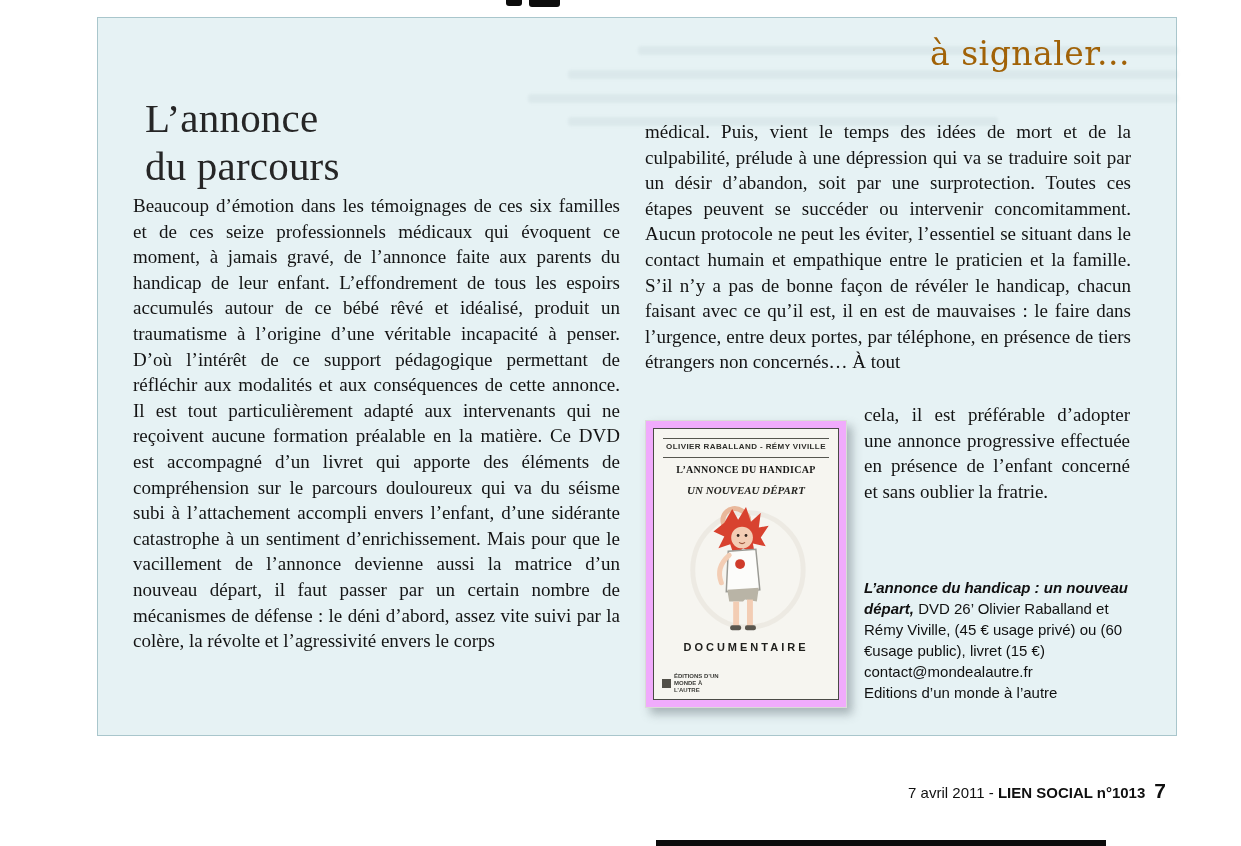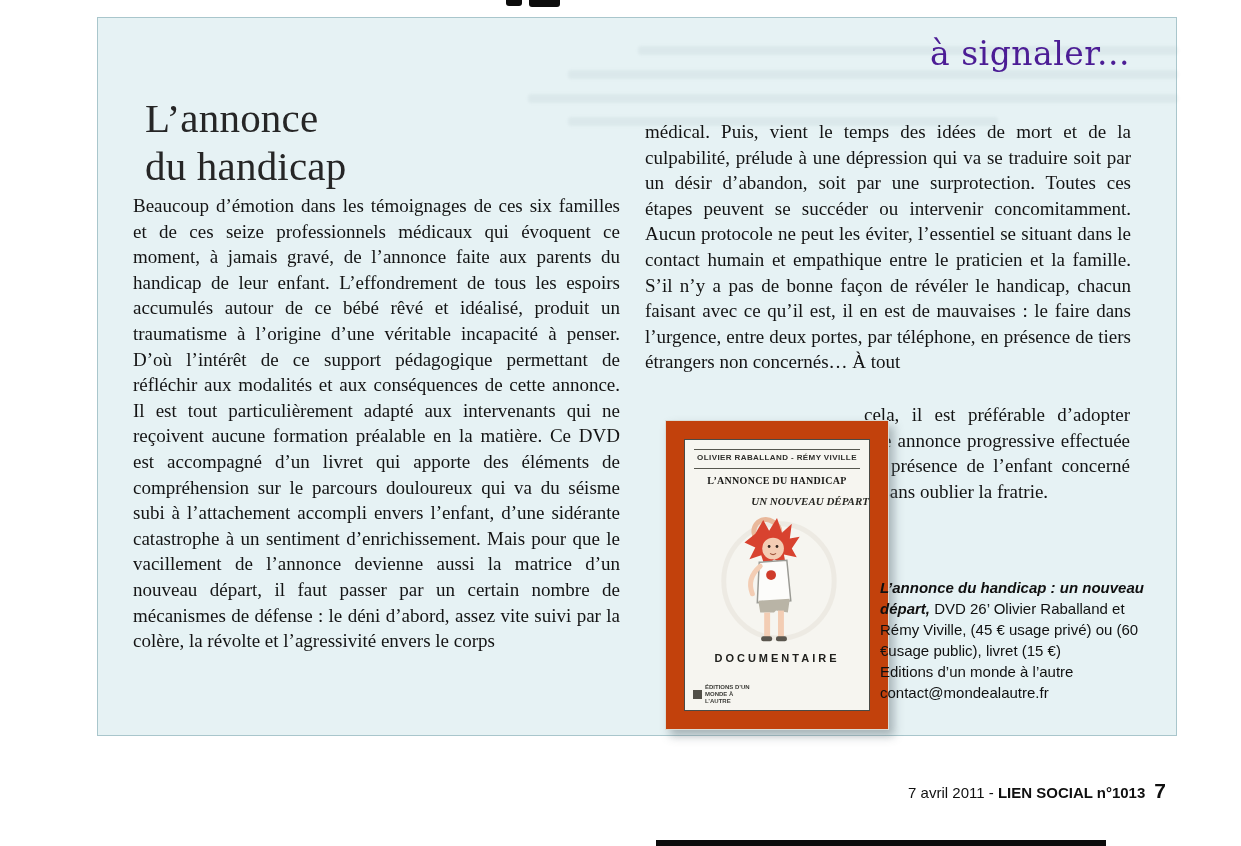--- a/index.html
+++ b/index.html
@@ -8,75 +8,74 @@
     font-family:"Liberation Serif", serif;overflow:hidden;
   }
   .sheet{
     position:absolute;left:97px;top:17px;width:1080px;height:719px;
     background:#e6f2f4;border:1px solid #a9c6cc;box-sizing:border-box;
   }
   
   .bleed{position:absolute;background:#8fa6ad;opacity:0.12;border-radius:3px;filter:blur(1.5px);}
   .section-label{
     position:absolute;left:930px;top:34px;width:210px;
-    font-family:"DejaVu Serif", serif;font-size:33px;color:#4c1d95;
+    font-family:"DejaVu Serif", serif;font-size:33px;color:#a16207;
     letter-spacing:0.5px;
   }
   .title{
     position:absolute;left:133px;top:82px;
     font-size:41px;line-height:48px;color:#262626;letter-spacing:0.2px;
   }
   .body-text{
     font-size:19px;line-height:25.6px;color:#141414;text-align:justify;
   }
   .col-left{position:absolute;left:133px;top:193px;width:487px;}
   .col-right-top{position:absolute;left:645px;top:119px;width:486px;}
   .col-right-wrap{position:absolute;left:864px;top:402px;width:266px;font-family:Liberation Serif, serif;}
   
   .dvd-photo{
     position:absolute;left:645px;top:420px;width:186px;height:272px;
-    background:#c2410c;padding:18px;border:1px solid #d9dcd6;
+    background:#f0abfc;padding:7px;border:1px solid #d9dcd6;
     box-shadow:5px 6px 9px rgba(90,105,110,0.45);
-    margin-left:20px;
   }
   .dvd-cover{
     position:relative;width:100%;height:100%;
     background:#f6f5f0;border:1px solid #4a4a46;box-sizing:border-box;
     font-family:"Liberation Sans", sans-serif;
   }
   .dvd-rule{position:absolute;left:9px;right:9px;height:1px;background:#56564f;}
   .dvd-authors{
     position:absolute;left:0;right:0;top:13px;text-align:center;
     font-size:8px;font-weight:bold;letter-spacing:0.4px;color:#2e2e2a;
   }
   .dvd-title{
     position:absolute;left:0;right:0;top:35px;text-align:center;
     font-family:"Liberation Serif", serif;
     font-size:10px;font-weight:bold;color:#171715;letter-spacing:0.3px;
   }
   .dvd-subtitle{
-    position:absolute;left:0;right:0;top:55px;text-align:right;
+    position:absolute;left:0;right:0;top:55px;text-align:center;
     font-family:"Liberation Serif", serif;
     font-size:11px;font-weight:bold;font-style:italic;color:#262622;
   }
   .dvd-art{position:absolute;left:50%;top:72px;transform:translateX(-50%);}
   .dvd-genre{
     position:absolute;left:0;right:0;top:212px;text-align:center;
     font-size:11px;font-weight:bold;letter-spacing:3px;color:#20201d;
   }
   .dvd-pub{
     position:absolute;left:8px;bottom:5px;width:60px;
     font-size:6px;line-height:7px;font-weight:bold;color:#3c3c38;
     display:flex;gap:3px;align-items:center;
   }
   .dvd-pub-mark{width:9px;height:9px;background:#514f48;flex:0 0 auto;}
   
   .caption{
     position:absolute;left:864px;top:577px;width:270px;
-    font-family:"Liberation Sans", sans-serif;font-size:15px;line-height:21px;color:#101010;margin-left:16px;
+    font-family:"Liberation Sans", sans-serif;font-size:15px;line-height:21px;color:#101010;
   }
   .caption .cap-title{font-weight:bold;font-style:italic;}
   .caption .cap-line{display:block;}
   
   .footer{
     position:absolute;right:75px;top:779px;
     font-family:"Liberation Sans", sans-serif;font-size:15px;color:#101010;
     display:flex;align-items:baseline;white-space:pre;
   }
   .footer .journal{font-weight:bold;}
@@ -95,21 +94,21 @@
   <div class="bleed" style="left:540px;top:28px;width:540px;height:9px;"></div>
   <div class="bleed" style="left:470px;top:52px;width:610px;height:9px;"></div>
   <div class="bleed" style="left:430px;top:76px;width:650px;height:9px;"></div>
   <div class="bleed" style="left:470px;top:99px;width:430px;height:9px;"></div>
 </div>
 
 <div class="section-label">à signaler...</div>
 
 <h1 class="title" style="margin:12px;font-weight:normal;">
   <span style="display:block;">L’annonce</span>
-  <span style="display:block;">du handicap</span>
+  <span style="display:block;">du parcours</span>
 </h1>
 
 <div class="body-text col-left">Beaucoup d’émotion dans les témoignages de ces six familles et de ces seize professionnels médicaux qui évoquent ce moment, à jamais gravé, de l’annonce faite aux parents du handicap de leur enfant. L’effondrement de tous les espoirs accumulés autour de ce bébé rêvé et idéalisé, produit un traumatisme à l’origine d’une véritable incapacité à penser. D’où l’intérêt de ce support pédagogique permettant de réfléchir aux modalités et aux conséquences de cette annonce. Il est tout particulièrement adapté aux intervenants qui ne reçoivent aucune formation préalable en la matière. Ce DVD est accompagné d’un livret qui apporte des éléments de compréhension sur le parcours douloureux qui va du séisme subi à l’attachement accompli envers l’enfant, d’une sidérante catastrophe à un sentiment d’enrichissement. Mais pour que le vacillement de l’annonce devienne aussi la matrice d’un nouveau départ, il faut passer par un certain nombre de mécanismes de défense : le déni d’abord, assez vite suivi par la colère, la révolte et l’agressivité envers le corps</div>
 
 <div class="body-text col-right-top">médical. Puis, vient le temps des idées de mort et de la culpabilité, prélude à une dépression qui va se traduire soit par un désir d’abandon, soit par une surprotection. Toutes ces étapes peuvent se succéder ou intervenir concomitamment. Aucun protocole ne peut les éviter, l’essentiel se situant dans le contact humain et empathique entre le praticien et la famille. S’il n’y a pas de bonne façon de révéler le handicap, chacun faisant avec ce qu’il est, il en est de mauvaises : le faire dans l’urgence, entre deux portes, par téléphone, en présence de tiers étrangers non concernés… À tout</div>
 
 <div class="body-text col-right-wrap">cela, il est préférable d’adopter une annonce progressive effectuée en présence de l’enfant concerné et sans oublier la fratrie.</div>
 
 <div class="dvd-photo">
   <div class="dvd-cover">
@@ -141,22 +140,22 @@
     <div class="dvd-pub">
       <span class="dvd-pub-mark"></span>
       <span>ÉDITIONS D’UN MONDE À L’AUTRE</span>
     </div>
   </div>
 </div>
 
 <div class="caption">
   <span class="cap-title">L’annonce du handicap : un nouveau départ,</span>
   <span>DVD 26’ Olivier Raballand et Rémy Viville, (45 € usage privé) ou (60 €usage public), livret (15 €)</span>
+  <span class="cap-line">contact@mondealautre.fr</span>
   <span class="cap-line">Editions d’un monde à l’autre</span>
-  <span class="cap-line">contact@mondealautre.fr</span>
 </div>
 
 <div class="footer">
   <span>7 avril 2011 - </span><span class="journal">LIEN SOCIAL n°1013</span><span class="page-num">7</span>
 </div>
 
 <div class="artifact art-top1"></div>
 <div class="artifact art-top2"></div>
 <div class="artifact art-bottom"></div>
 

